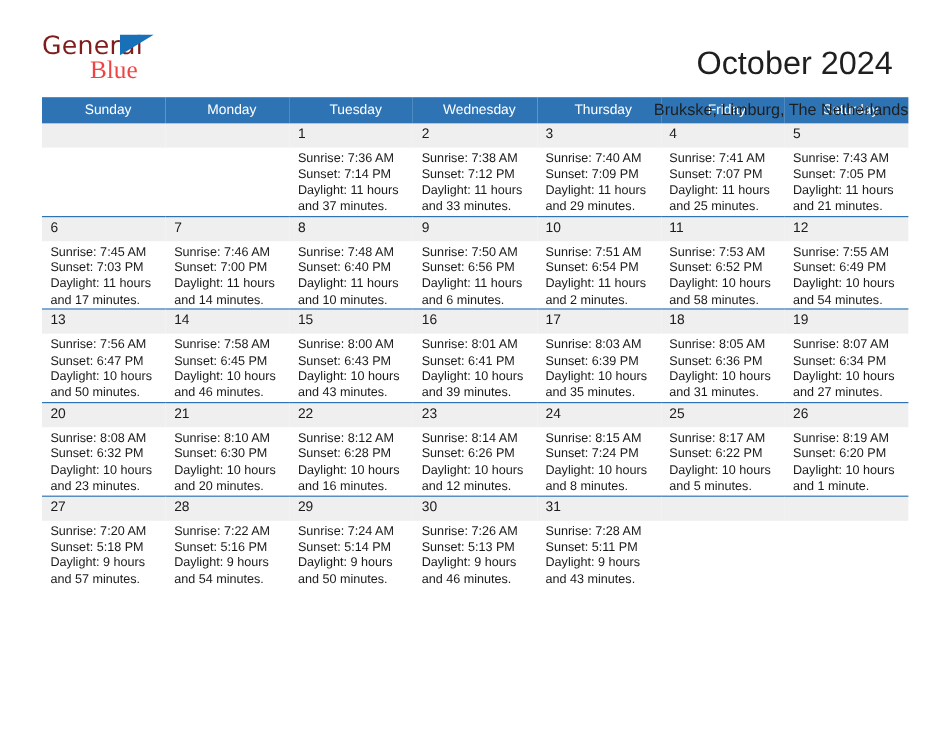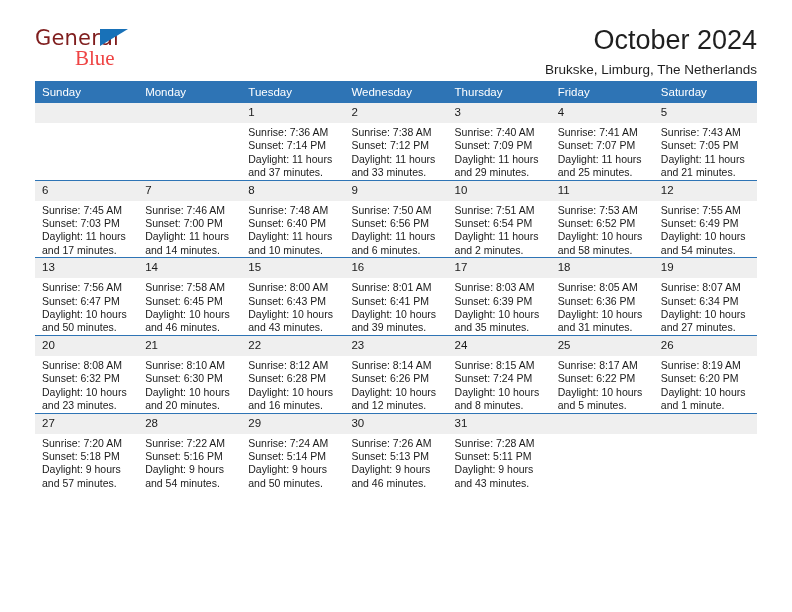--- a/index.html
+++ b/index.html
@@ -64,21 +64,21 @@
     margin-left: 12px;
   }
   .title-block {
     text-align: right;
   }
   .cal-title {
     font-size: 27px;
     color: #1f1f1f;
     line-height: 32px;
     font-weight: normal;
-    margin: 0;
+    margin: 13px;
   }
   .cal-subtitle {
     font-size: 13.5px;
     color: #1f1f1f;
     line-height: 20px;
     margin: 4px 0 16px 0;
     font-weight: normal;
   }
 
   
@@ -86,21 +86,21 @@
     width: 722px;
     border-collapse: collapse;
     table-layout: fixed;
     margin-top: 9px;
   }
   .calendar th {
     background: #2e74b5;
     color: #ffffff;
     font-size: 11.5px;
     font-weight: normal;
-    text-align: left;
+    text-align: center;
     padding: 4px 0 4px 7px;
     height: 14px;
     border: none;
   }
   .calendar td {
     vertical-align: top;
     padding: 0;
     border: none;
     border-top: 1.5px solid #2e74b5;
     height: 76px;

